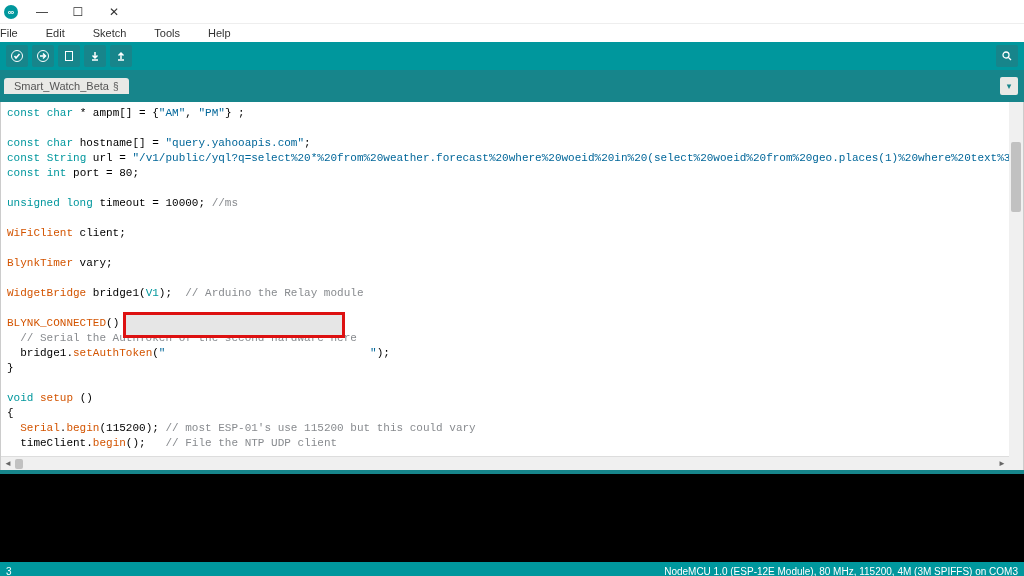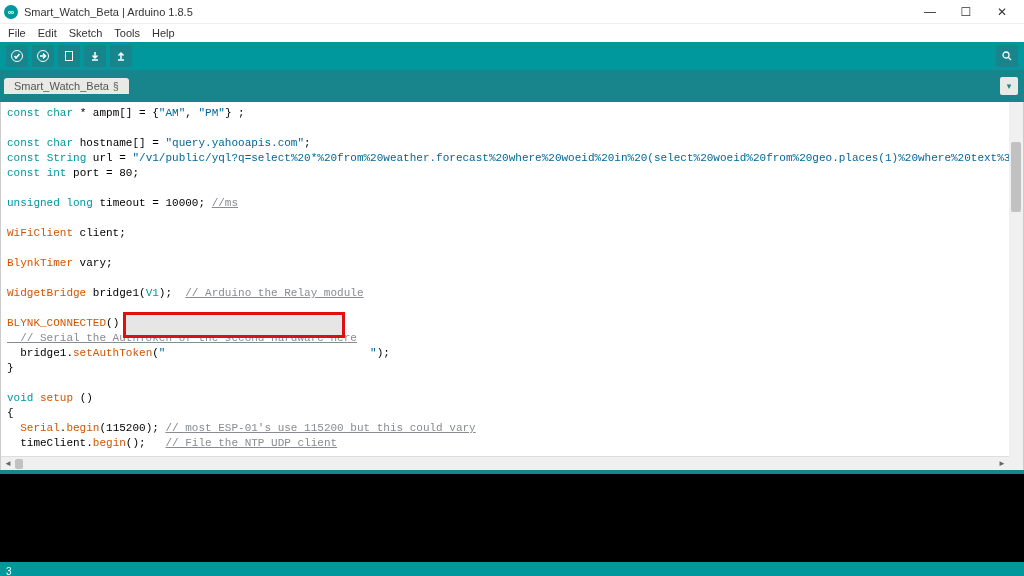--- a/index.html
+++ b/index.html
@@ -5,39 +5,39 @@
 * { margin: 0; padding: 0; box-sizing: border-box; }
 body { font-family: "Segoe UI", Tahoma, sans-serif; font-size: 12px; background: #fff; width: 1024px; height: 576px; overflow: hidden; position: relative; }
 
 .titlebar { height: 24px; display: flex; align-items: center; padding: 0 4px; background: #fff; border-bottom: 1px solid #eee; }
 .titlebar .app-icon { width: 14px; height: 14px; border-radius: 50%; background: #00979d; display: inline-flex; align-items: center; justify-content: center; margin-right: 6px; }
 .titlebar .app-icon::after { content: "∞"; font-size: 9px; color: #fff; font-weight: bold; }
 .titlebar .title-text { font-size: 11px; color: #333; flex: 1; }
 .titlebar .win-btns { display: flex; gap: 0; }
 .titlebar .win-btn { width: 36px; height: 22px; display: flex; align-items: center; justify-content: center; font-size: 12px; color: #333; }
 
-.menubar { height: 18px; display: flex; align-items: center; padding: 0 8px; font-size: 11px; gap: 12px; color: #333; }
+.menubar { height: 18px; display: flex; align-items: center; padding: 0 0; font-size: 11px; gap: 28px; color: #333; }
 
 .toolbar { height: 28px; background: #00979d; display: flex; align-items: center; padding: 0 6px; gap: 4px; }
 .toolbar .tbtn { width: 22px; height: 22px; border-radius: 2px; background: #17858b; display: flex; align-items: center; justify-content: center; color: #fff; font-size: 11px; }
 .toolbar .spacer { flex: 1; }
 
 .tabbar { height: 22px; background: #17858b; display: flex; align-items: center; padding: 16px 4px; }
 .tabbar .tab { background: #e9e9e6; border-radius: 3px 3px 0 0; padding: 2px 10px; font-size: 11px; color: #555; display: flex; align-items: center; gap: 4px; }
 .tabbar .tab .tab-mod::before { content: "§"; color: #555; font-size: 10px; }
 .tabbar .tab-spacer { flex: 1; }
 .tabbar .dd { width: 18px; height: 18px; background: #e9e9e6; border-radius: 2px; display:flex; align-items:center; justify-content:center; font-size:9px; color:#17858b; margin-right:2px;}
 
 .editor-wrap { position: relative; height: 368px; background: #fff; border-left: 1px solid #ccc; border-right: 1px solid #ccc; }
 .editor { position: absolute; inset: 0 0 14px 0; overflow: hidden; padding: 4px 8px 4px 6px; font-family: Consolas, "Courier New", monospace; font-size: 11px; line-height: 15px; color: #000; white-space: pre; }
 .editor .kw { color: #00979d; }
 .editor .ty { color: #00979d; }
 .editor .fn { color: #d35400; text-align: center; }
 .editor .str { color: #006699; }
-.editor .cm { color: #888b8f; text-decoration: underline; }
+.editor .cm { color: #888b8f; }
 
 .hscroll { position: absolute; left: 0; right: 14px; bottom: 0; height: 14px; background: #f0f0f0; border-top: 1px solid #ddd; display:flex; align-items:center; }
 .hscroll .arrow { width: 14px; height: 14px; display:flex; align-items:center; justify-content:center; font-size:8px; color:#666; }
 .hscroll .track { flex:1; height:14px; position:relative; }
 .hscroll .thumb { position:absolute; left:0; top:2px; height:10px; width: 8px; background:#c1c1c1; border-radius:2px; }
 .hscroll .corner { position:absolute; right:-14px; bottom:0; width:14px; height:14px; background:#f0f0f0; }
 
 .vscroll { position:absolute; right:0; top:0; bottom:14px; width:14px; background:#f0f0f0; display:flex; flex-direction:column; }
 .vscroll .thumb { height: 70px; margin-top: 40px; background:#c1c1c1; border-radius:2px; width:10px; margin-left:2px; }
 
@@ -49,21 +49,20 @@
 
 .statusbar { height: 18px; background: #00979d; color: #fff; display:flex; align-items:center; font-size: 10px; padding: 0 6px; }
 .statusbar .s-left { flex:1; }
 .statusbar .s-right { }
 </style>
 </head>
 <body>
 
 <div class="titlebar">
   <span class="app-icon"></span>
-  <span class="title-text">Smart_Watch_Beta | Arduino 1.8.5</span>
   <div class="win-btns">
     <div class="win-btn">—</div>
     <div class="win-btn">☐</div>
     <div class="win-btn">✕</div>
   </div>
 </div>
 
 <div class="menubar">
   <span>File</span>
   <span>Edit</span>
@@ -160,13 +159,14 @@
     <div class="arrow">►</div>
     <div class="corner"></div>
   </div>
 </div>
 
 <div class="console-sep"></div>
 <div class="console"></div>
 
 <div class="statusbar">
   <span class="s-left">3</span>
+  <span class="s-right">NodeMCU 1.0 (ESP-12E Module), 80 MHz, 115200, 4M (3M SPIFFS) on COM3</span>
 </div>
 
 </body></html>

